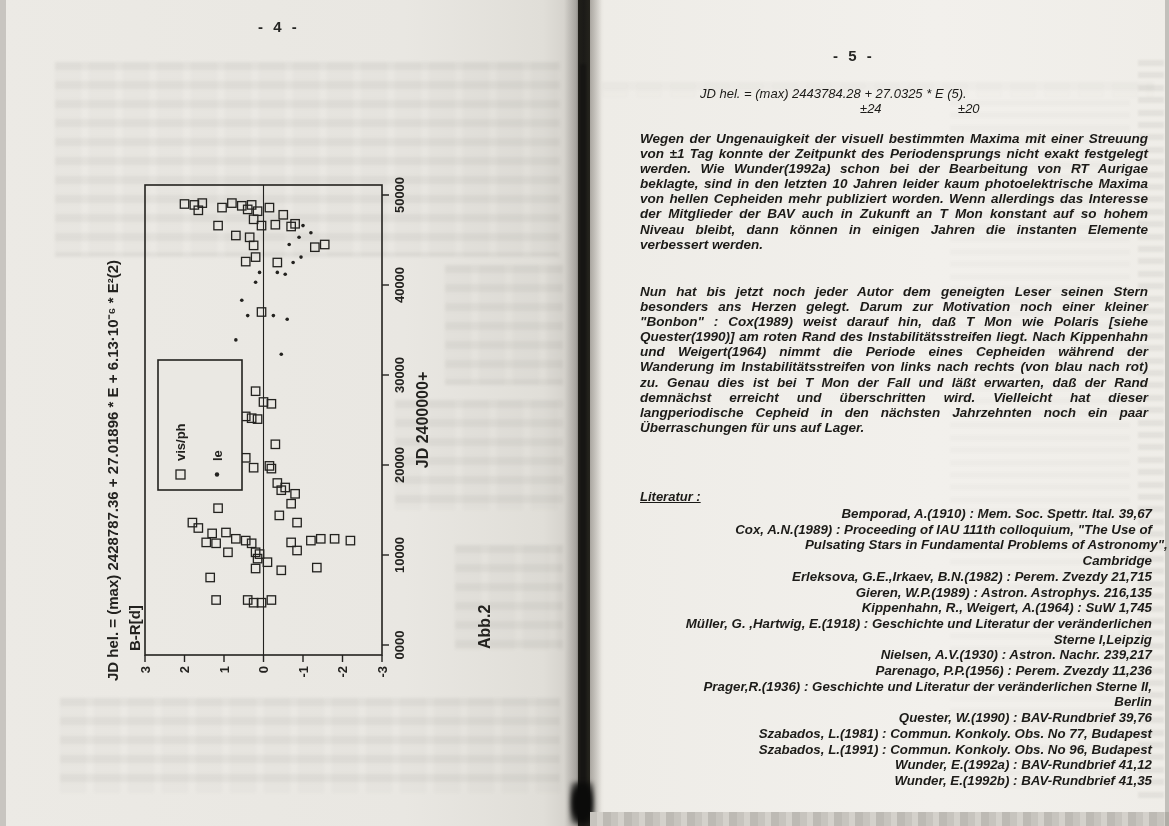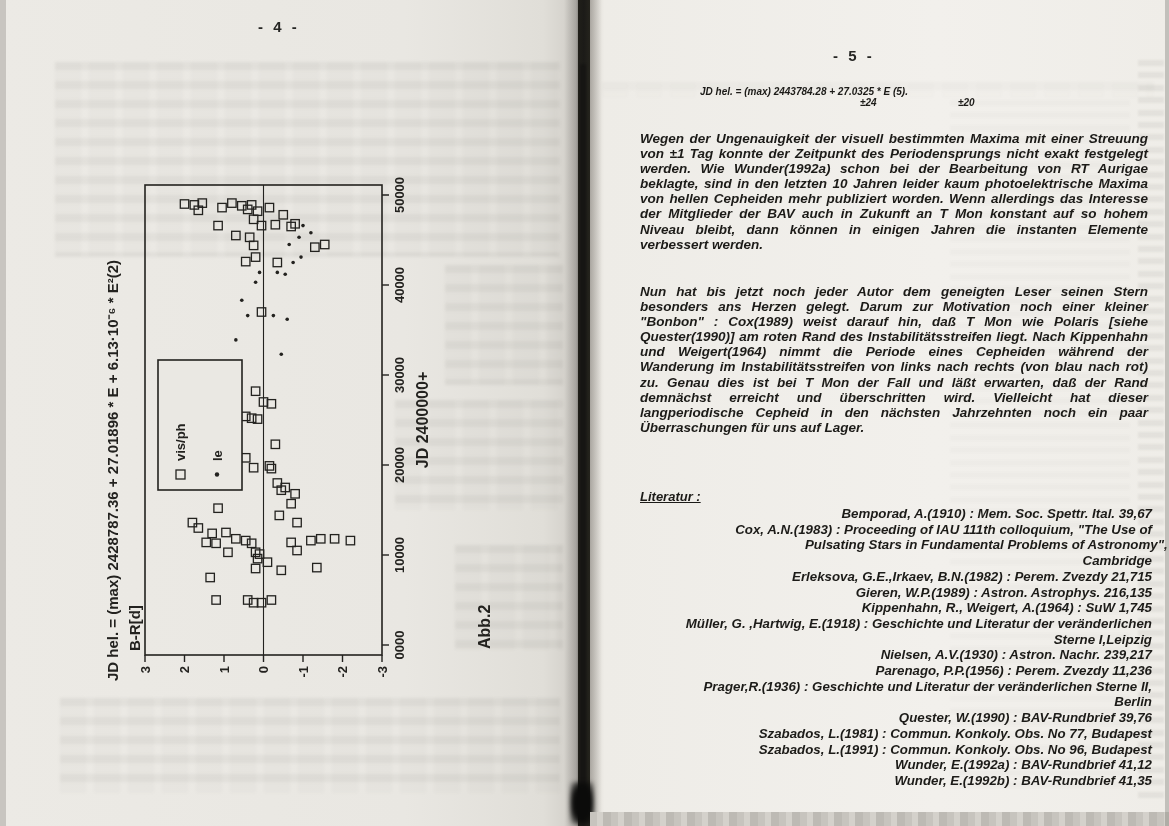--- a/index.html
+++ b/index.html
@@ -41,21 +41,21 @@
   .t13{font-size:13px;}
   .tickline{stroke:#23221f;stroke-width:1.4;}
   .frame{fill:none;stroke:#23221f;stroke-width:1.6;}
   .zero{stroke:#23221f;stroke-width:1.1;}
   .legend-box{fill:#eae8e3;stroke:#23221f;stroke-width:1.6;}
   .sqm{fill:none;stroke:#23221f;stroke-width:1.3;}
 
   
   .body-text{position:absolute;font-weight:700;font-style:italic;color:#1c1b18;
     font-size:13.5px;line-height:15.1px;text-align:justify;}
-  .formula-block{position:absolute;font-weight:700;font-style:italic;color:#1c1b18;font-size:10px;}
+  .formula-block{position:absolute;font-weight:400;font-style:italic;color:#1c1b18;font-size:13px;}
   .formula-errs{position:relative;height:16px;}
   .err1{position:absolute;left:160px;}
   .err2{position:absolute;left:258px;}
   .signature{position:absolute;font-weight:700;font-style:italic;color:#1c1b18;
     font-size:13.5px;text-align:right;}
   .lit-heading{position:absolute;font-weight:700;font-style:italic;color:#1c1b18;
     font-size:13px;text-decoration:underline;}
   .refs{position:absolute;font-weight:700;font-style:italic;color:#1c1b18;
     font-size:13.3px;line-height:15.7px;text-align:right;}
   .ref-line{white-space:nowrap;}
@@ -251,21 +251,21 @@
 
     <div class="body-text" style="left:50px;top:131px;width:508px;">Wegen der Ungenauigkeit der visuell bestimmten Maxima mit einer Streuung von ±1 Tag konnte der Zeitpunkt des Periodensprungs nicht exakt festgelegt werden. Wie Wunder(1992a) schon bei der Bearbeitung von RT Aurigae beklagte, sind in den letzten 10 Jahren leider kaum photoelektrische Maxima von hellen Cepheiden mehr publiziert worden. Wenn allerdings das Interesse der Mitglieder der BAV auch in Zukunft an T Mon konstant auf so hohem Niveau bleibt, dann können in einigen Jahren die instanten Elemente verbessert werden.</div>
 
     <div class="body-text" style="left:50px;top:284px;width:508px;">Nun hat bis jetzt noch jeder Autor dem geneigten Leser seinen Stern besonders ans Herzen gelegt. Darum zur Motivation noch einer kleiner "Bonbon" : Cox(1989) weist darauf hin, daß T Mon wie Polaris [siehe Quester(1990)] am roten Rand des Instabilitätsstreifen liegt. Nach Kippenhahn und Weigert(1964) nimmt die Periode eines Cepheiden während der Wanderung im Instabilitätsstreifen von links nach rechts (von blau nach rot) zu. Genau dies ist bei T Mon der Fall und läßt erwarten, daß der Rand demnächst erreicht und überschritten wird. Vielleicht hat dieser langperiodische Cepheid in den nächsten Jahrzehnten noch ein paar Überraschungen für uns auf Lager.</div>
 
 
     <div class="lit-heading" style="left:50px;top:489px;">Literatur :</div>
 
     <div class="refs" style="left:50px;top:506px;width:512px;">
         <div class="ref-line indent-0">Bemporad, A.(1910) : Mem. Soc. Spettr. Ital. 39,67</div>
-        <div class="ref-line indent-0">Cox, A.N.(1983) : Proceeding of IAU 111th colloquium, "The Use of</div>
+        <div class="ref-line indent-0">Cox, A.N.(1989) : Proceeding of IAU 111th colloquium, "The Use of</div>
         <div class="ref-line indent-1">Pulsating Stars in Fundamental Problems of Astronomy",</div>
         <div class="ref-line indent-2">Cambridge</div>
         <div class="ref-line indent-0">Erleksova, G.E.,Irkaev, B.N.(1982) : Perem. Zvezdy 21,715</div>
         <div class="ref-line indent-0">Gieren, W.P.(1989) : Astron. Astrophys. 216,135</div>
         <div class="ref-line indent-0">Kippenhahn, R., Weigert, A.(1964) : SuW 1,745</div>
         <div class="ref-line indent-0">Müller, G. ,Hartwig, E.(1918) : Geschichte und Literatur der veränderlichen</div>
         <div class="ref-line indent-1">Sterne I,Leipzig</div>
         <div class="ref-line indent-0">Nielsen, A.V.(1930) : Astron. Nachr. 239,217</div>
         <div class="ref-line indent-0">Parenago, P.P.(1956) : Perem. Zvezdy 11,236</div>
         <div class="ref-line indent-0">Prager,R.(1936) : Geschichte und Literatur der veränderlichen Sterne II,</div>

